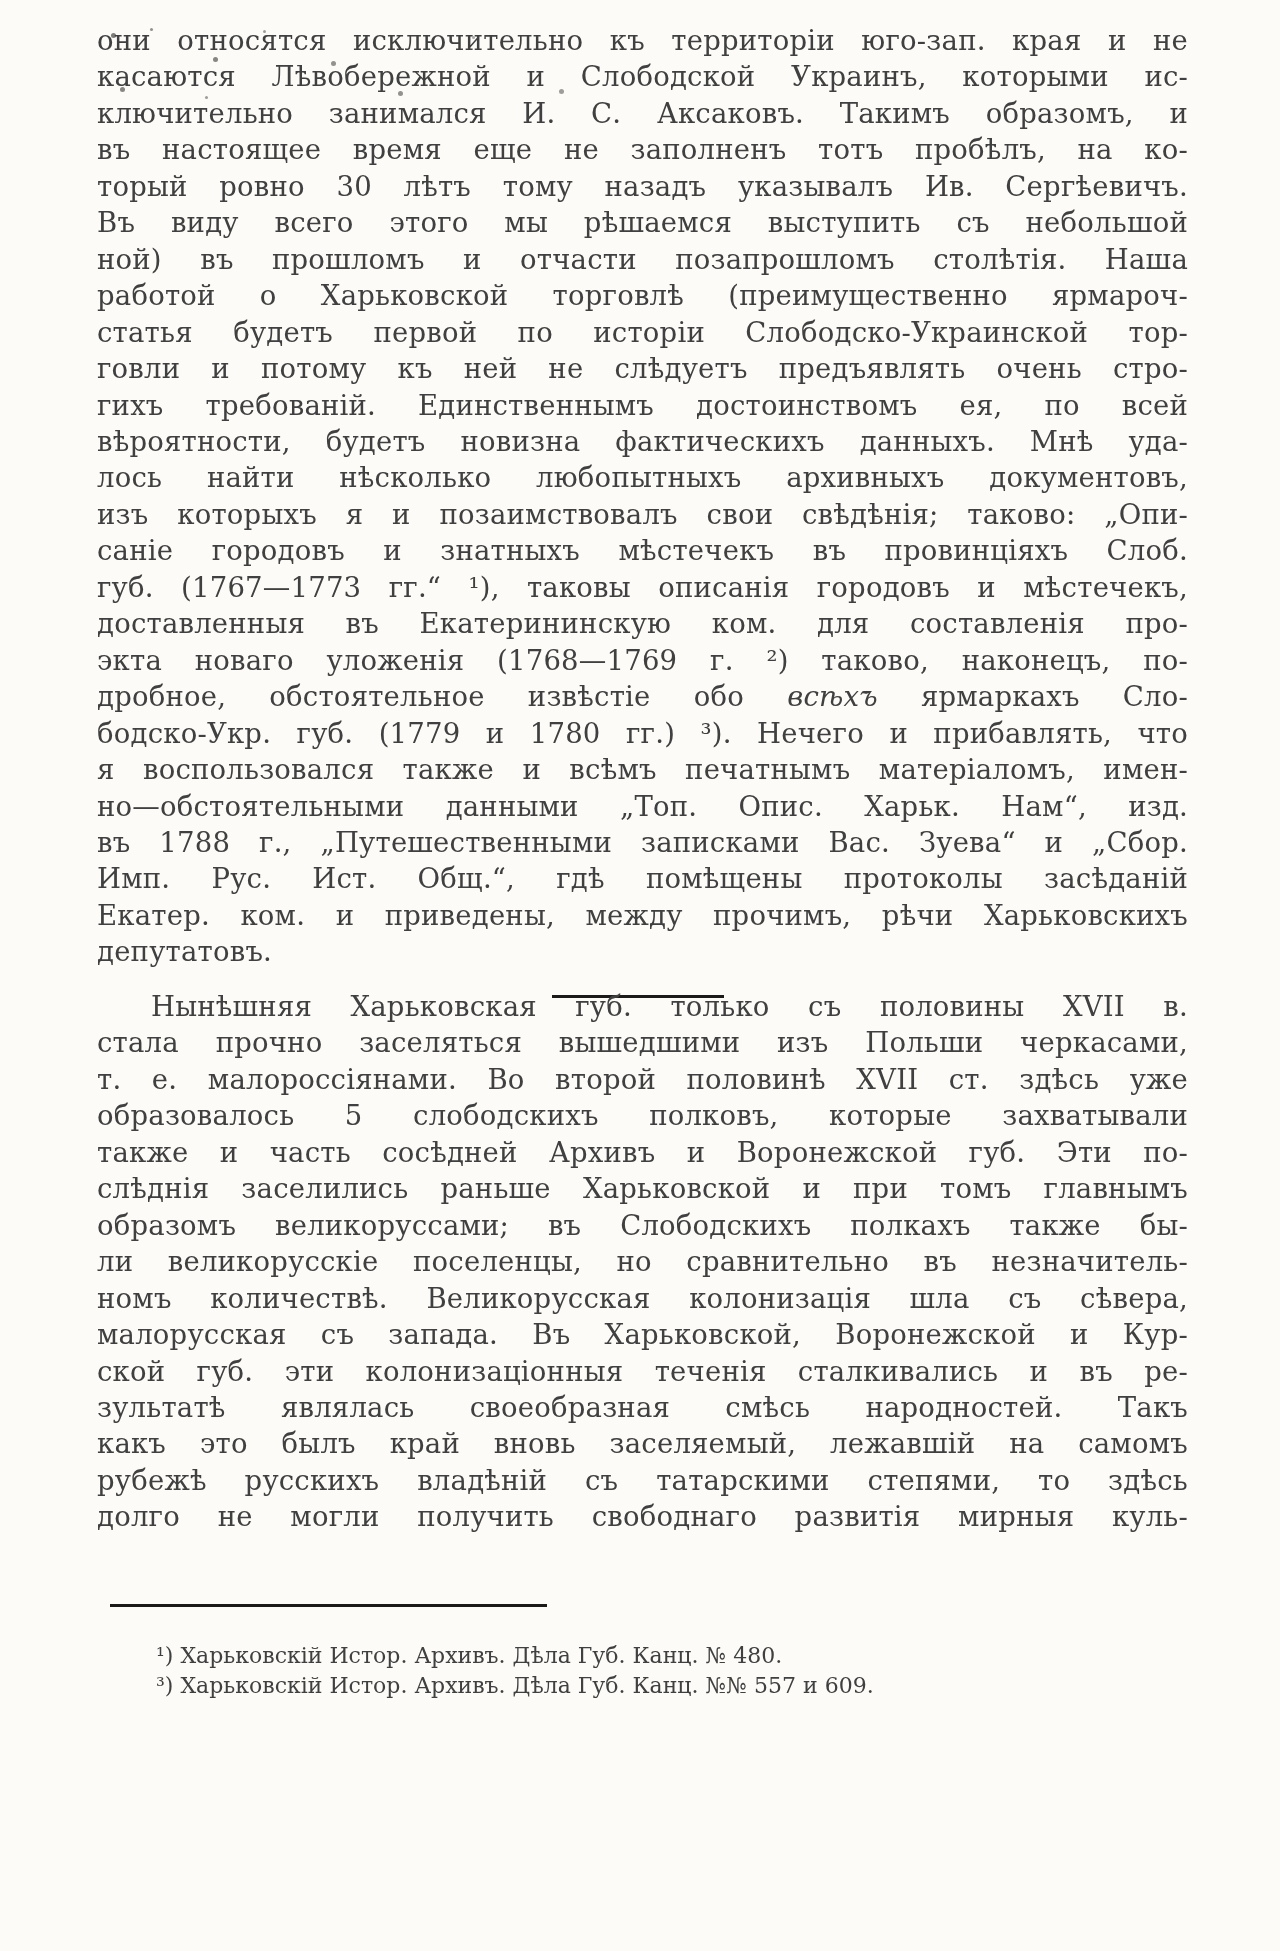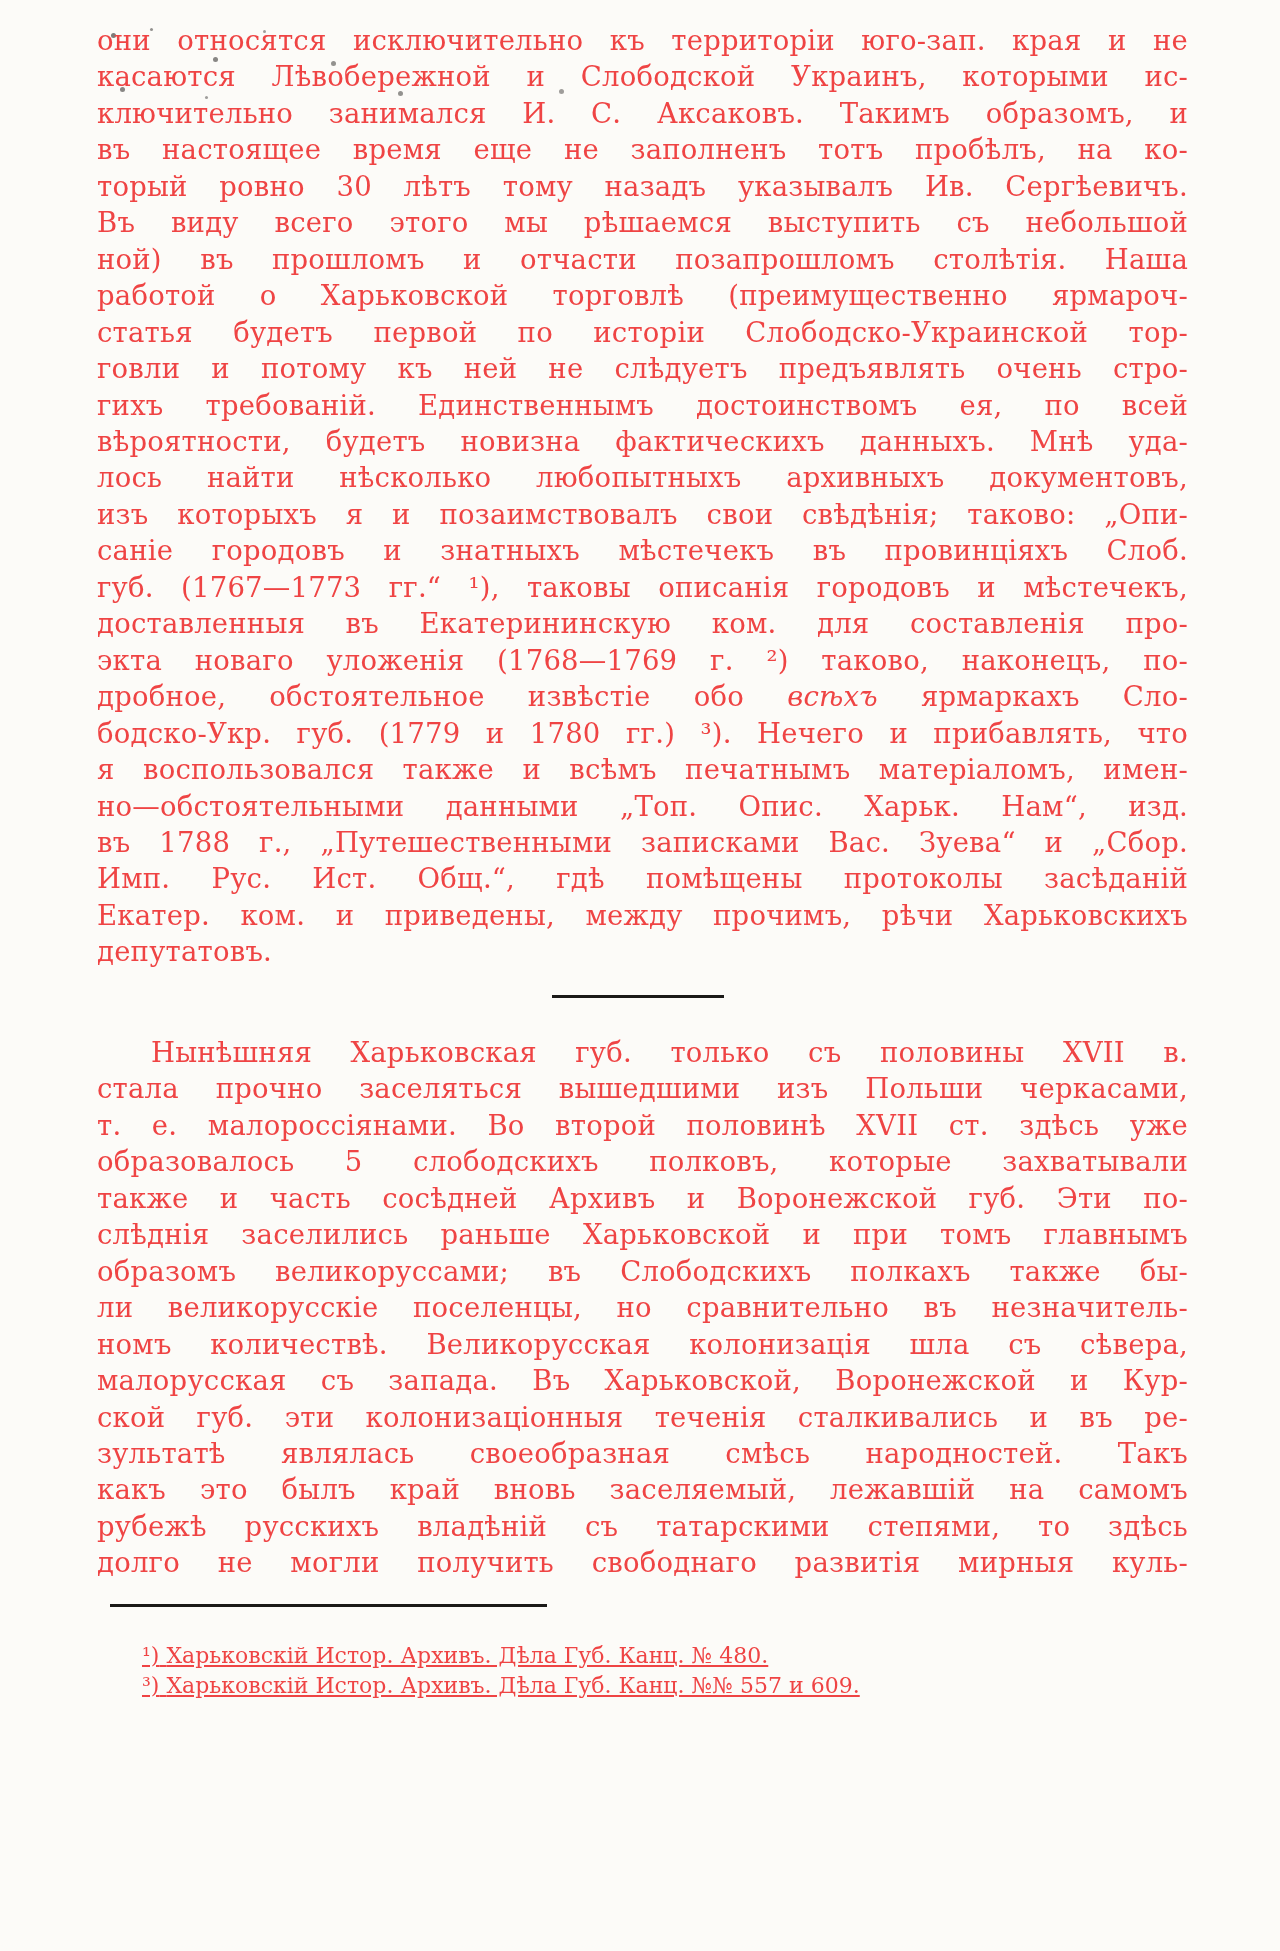--- a/index.html
+++ b/index.html
@@ -5,31 +5,31 @@
   html, body {
     margin: 0;
     padding: 0;
     background: #fcfbf8;
   }
   .page {
     position: relative;
     width: 1280px;
     height: 1823px;
     background: #fcfbf8;
-    color: #ef4444;
+    color: #404040;
     font-family: "DejaVu Serif", "Liberation Serif", serif;
     overflow: hidden;
   }
   .para {
     position: absolute;
     left: 97px;
     width: 1091px;
   }
   .para1 { top: 22px; }
-  .para2 { top: 1034px; }
+  .para2 { top: 988px; }
   .line {
     font-size: 27.5px;
     line-height: 36.45px;
     text-align: justify;
     text-align-last: justify;
     letter-spacing: 0.2px;
     white-space: normal;
   }
   .line-last { text-align-last: left; }
   .indent { text-indent: 54px; }
@@ -45,24 +45,23 @@
   .fn-rule {
     position: absolute;
     top: 1604px;
     left: 110px;
     width: 437px;
     height: 3px;
     background: #1b1a18;
   }
   .footnotes {
     position: absolute;
-    left: 142px;
+    left: 156px;
     top: 1641px;
     width: 960px;
-    text-decoration: underline;
   }
   .fn-line {
     font-size: 22px;
     line-height: 30px;
     white-space: nowrap;
   }
   .fn-marker { letter-spacing: 0; }
   
   .specks {
     position: absolute;

